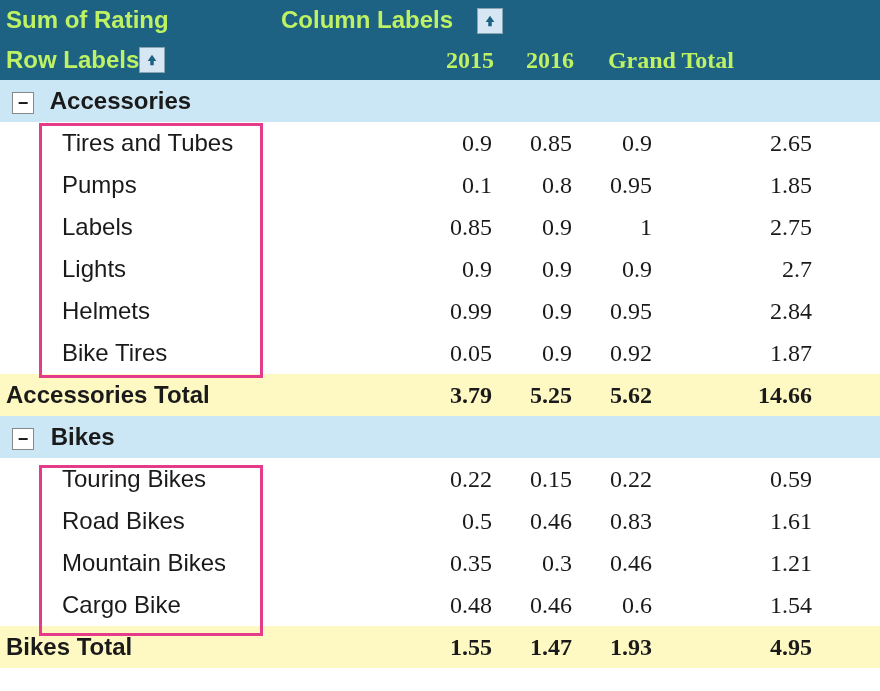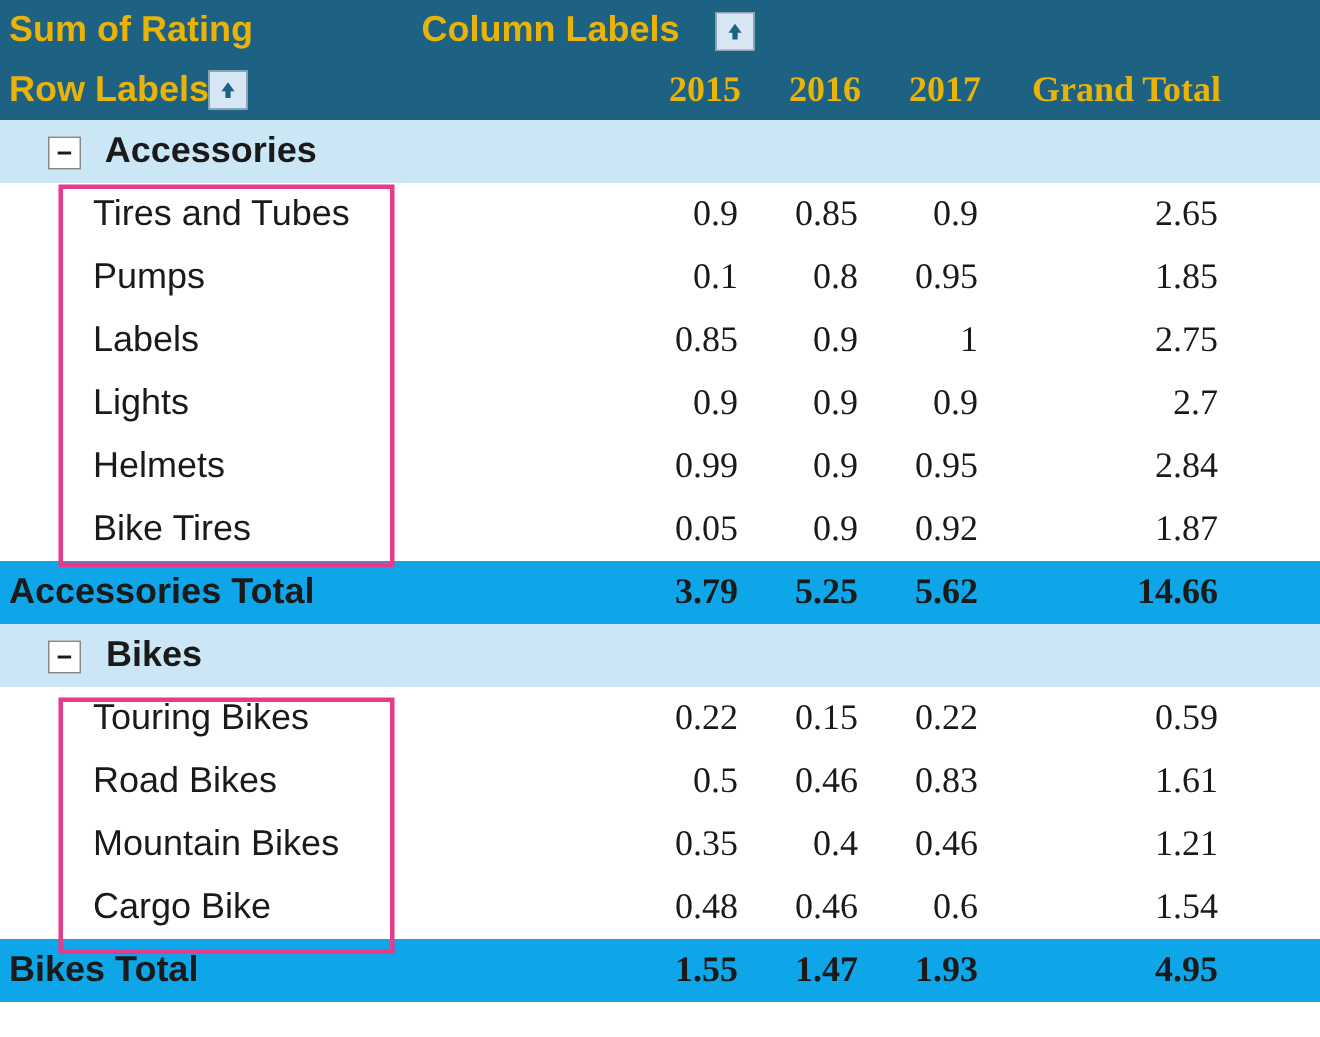--- a/index.html
+++ b/index.html
@@ -5,41 +5,41 @@
   * { box-sizing: border-box; }
   body {
     margin: 0;
     font-family: "Segoe UI", "Helvetica Neue", Arial, sans-serif;
     font-size: 24px;
     color: #1a1a1a;
     background: #fff;
     width: 880px;
   }
   .pivot { width: 880px; }
-  .hdr-row { display: flex; background: #1d6283; color: #eab308; font-weight: 700; height: 40px; align-items: center; }
+  .hdr-row { display: flex; background: #1d6283; color: #bef264; font-weight: 700; height: 40px; align-items: center; }
   .hdr-cell { padding: 4px 6px; }
   .sort-btn {
     width: 26px; height: 26px; background: #d6e6f2; border: 1px solid #88a4b5;
     display: inline-flex; align-items: center; justify-content: center;
     cursor: pointer; vertical-align: middle;
   }
   .sort-btn svg { width: 14px; height: 14px; }
 
   
   .col-row { width: 275px; }
   .col-gap { width: 145px; }
   .col-y   { width: 80px; text-align: right; }
   .col-gt  { width: 160px; text-align: right; }
 
   .row { display: flex; height: 42px; align-items: center; }
   .cell { padding: 4px 8px 4px 6px; }
   .num { text-align: right; font-family: Liberation Serif, serif; }
 
-  .group-row { background: #cbe7f5; font-weight: 700; padding-left: 20px; }
-  .total-row { background: #0ea5e9; font-weight: 700; align-items: center; }
+  .group-row { background: #cbe7f5; font-weight: 700; }
+  .total-row { background: #fef9c3; font-weight: 700; align-items: center; }
 
   .exp-btn {
     width: 22px; height: 22px; border: 1px solid #888; background: #fff;
     display: inline-flex; align-items: center; justify-content: center;
     margin-left: 6px; margin-right: 10px; cursor: pointer;
     font-size: 18px; line-height: 1;
   }
   .indent { padding-left: 62px; }
 
   .hl-box {
@@ -71,21 +71,20 @@
       <span>Row Labels</span>
       <span class="sort-btn" style="margin-right:20px;">
         <svg viewBox="0 0 16 16">
             <path d="M8 2 L13 9 L10 9 L10 14 L6 14 L6 9 L3 9 Z" fill="#1d6283"></path>
           </svg>
       </span>
     </div>
     <div class="hdr-cell col-gap"></div>
     <div class="hdr-cell col-y num">2015</div>
     <div class="hdr-cell col-y num">2016</div>
-    <div class="hdr-cell col-y num">2017</div>
     <div class="hdr-cell col-gt num">Grand Total</div>
   </div>
 
   <div class="row group-row">
     <div class="cell col-row">
       <span class="exp-btn">−</span>
       <span>Accessories</span>
     </div>
   </div>
   <div class="row">
@@ -164,21 +163,21 @@
     <div class="cell col-gap"></div>
     <div class="cell col-y num">0.5</div>
     <div class="cell col-y num">0.46</div>
     <div class="cell col-y num">0.83</div>
     <div class="cell col-gt num">1.61</div>
   </div>
   <div class="row">
     <div class="cell col-row indent">Mountain Bikes</div>
     <div class="cell col-gap"></div>
     <div class="cell col-y num">0.35</div>
-    <div class="cell col-y num">0.4</div>
+    <div class="cell col-y num">0.3</div>
     <div class="cell col-y num">0.46</div>
     <div class="cell col-gt num">1.21</div>
   </div>
   <div class="row">
     <div class="cell col-row indent">Cargo Bike</div>
     <div class="cell col-gap"></div>
     <div class="cell col-y num">0.48</div>
     <div class="cell col-y num">0.46</div>
     <div class="cell col-y num">0.6</div>
     <div class="cell col-gt num">1.54</div>

